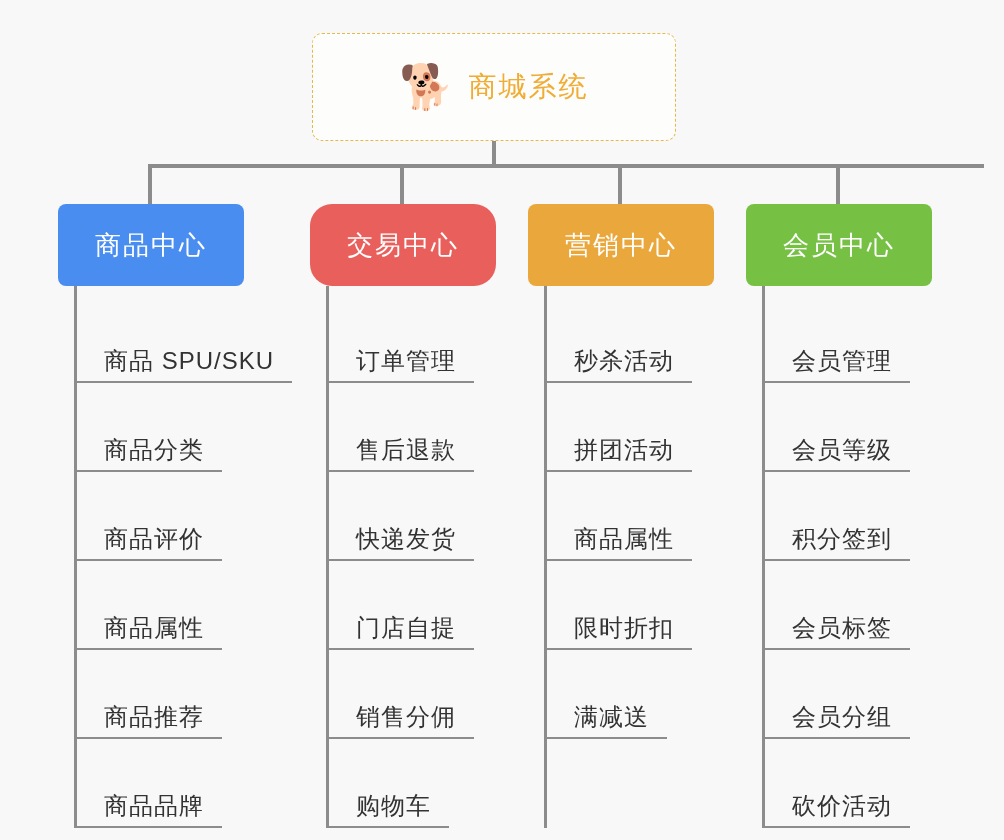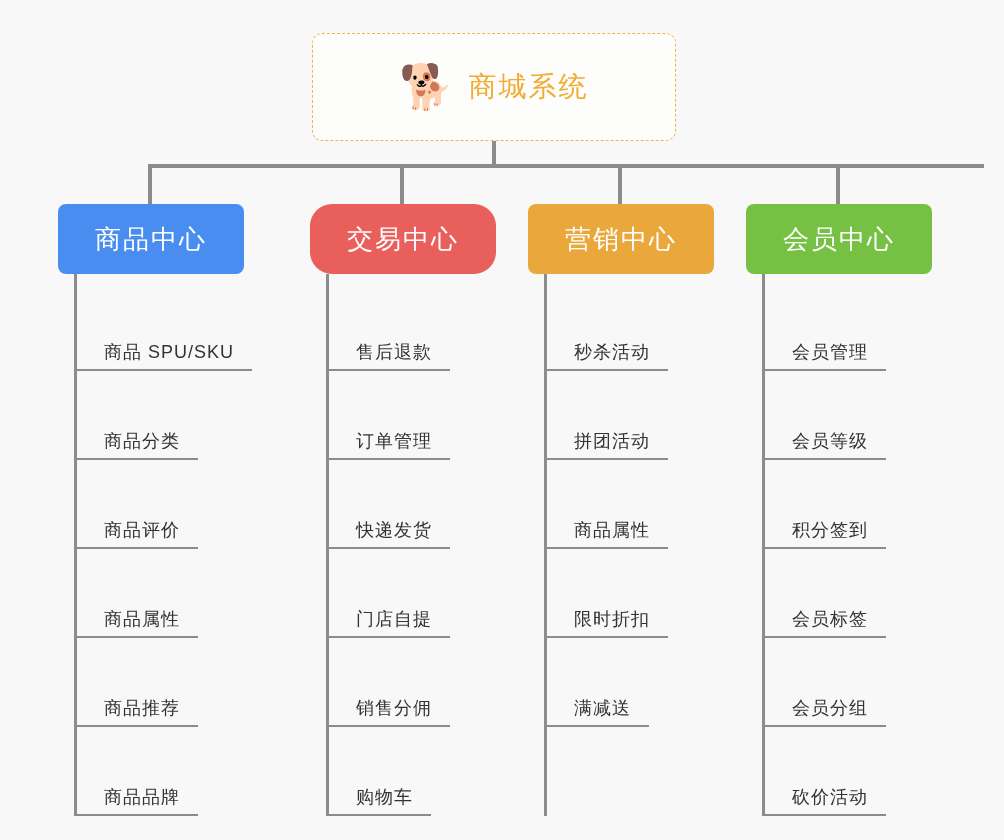--- a/index.html
+++ b/index.html
@@ -86,21 +86,21 @@
     top: 0;
     width: 240px;
   }
   #column-0 { left: 58px;  }
   #column-1 { left: 310px; }
   #column-2 { left: 528px; }
   #column-3 { left: 746px; }
 
   .cat-header {
     box-sizing: border-box;
-    height: 70px;
+    height: 82px;
     border-radius: 8px;
     display: flex;
     align-items: center;
     justify-content: center;
     color: #ffffff;
     font-size: 26px;
     letter-spacing: 2px;
     width: 186px;
   }
   #column-0 .cat-header { width: 186px; }
@@ -125,21 +125,21 @@
     position: relative;
     height: 89px;
     display: flex;
     align-items: flex-end;
     box-sizing: border-box;
   }
   .leaf-inner {
     display: inline-block;
     border-bottom: 2px solid #8c8c8c;
     padding: 0 18px 6px 30px;
-    font-size: 18px;
+    font-size: 24px;
     color: #333333;
     white-space: nowrap;
     letter-spacing: 1px;
     line-height: 1.15;
   }
 </style>
 </head>
 <body style="background: rgb(248, 248, 248);">
 
 <div id="root-node" style="border-color: rgb(232, 184, 75);">
@@ -183,24 +183,24 @@
     </div>
   </div>
 
   <div class="column" id="column-1">
     <div class="cat-header" style="background: rgb(233, 95, 92); border-radius: 22px;">
       <span>交易中心</span>
     </div>
     <div class="leaves">
       <div class="spine" style="height: 542px;"></div>
       <div class="leaf">
+          <span class="leaf-inner">订单管理</span>
+        </div>
+      <div class="leaf">
           <span class="leaf-inner">售后退款</span>
-        </div>
-      <div class="leaf">
-          <span class="leaf-inner">订单管理</span>
         </div>
       <div class="leaf">
           <span class="leaf-inner">快递发货</span>
         </div>
       <div class="leaf">
           <span class="leaf-inner">门店自提</span>
         </div>
       <div class="leaf">
           <span class="leaf-inner">销售分佣</span>
         </div>

